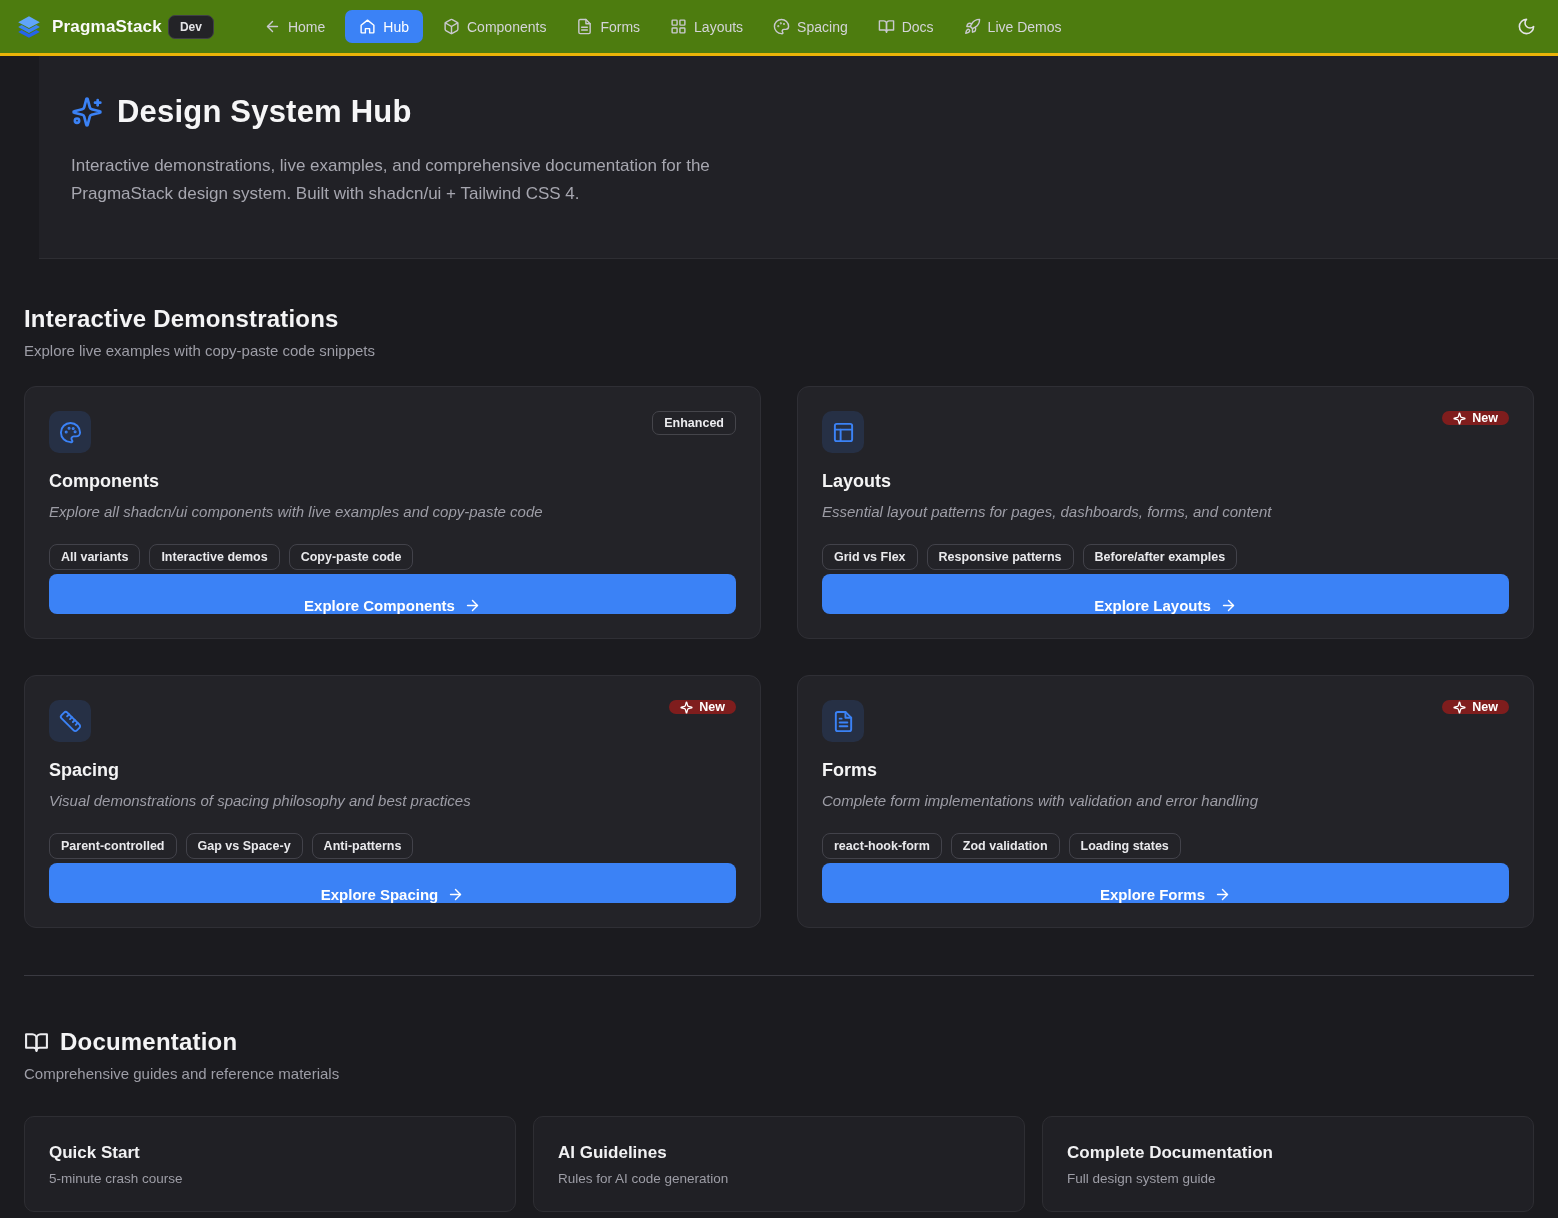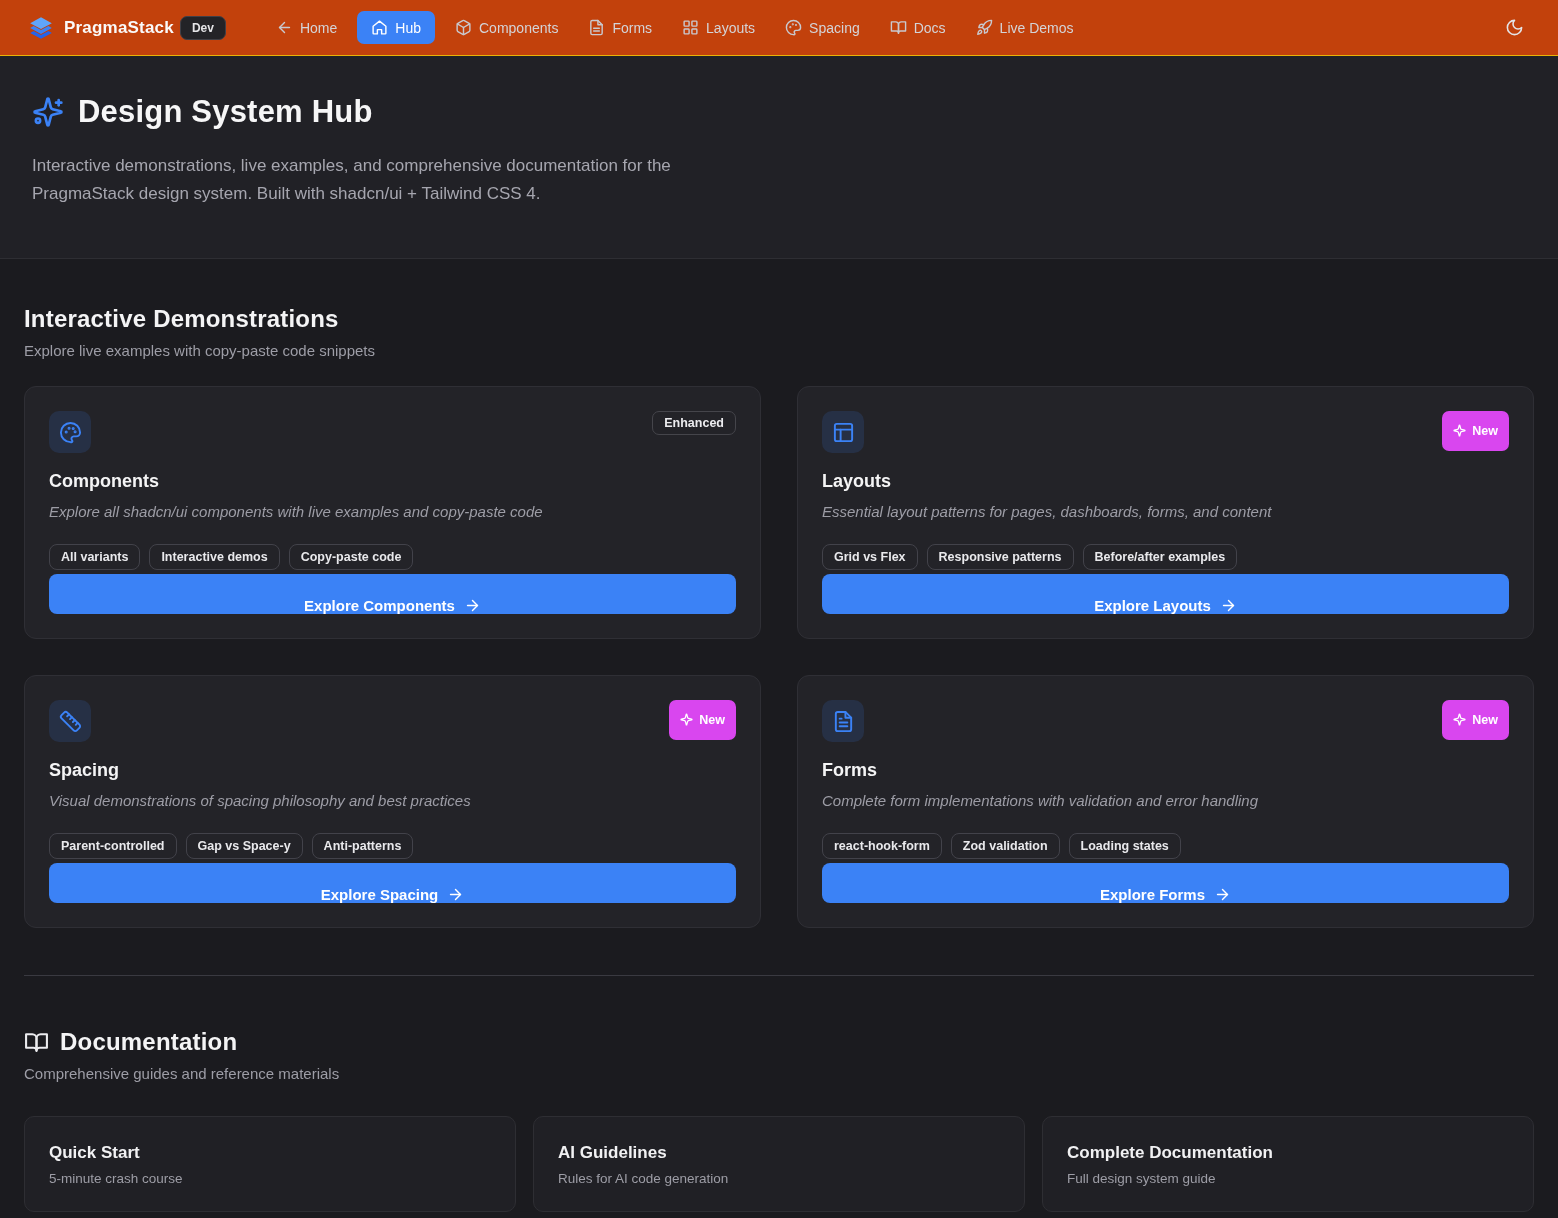--- a/index.html
+++ b/index.html
@@ -9,25 +9,25 @@
     overflow: hidden;
     background: #1b1b1f;
     color: #f4f4f5;
     font-family: "Liberation Sans", "DejaVu Sans", sans-serif;
   }
   svg { display: block; }
 
   
   .navbar {
     height: 56px;
-    background: #c2410c;
-    border-bottom: 1px solid #eab308;
+    background: #4d7c0f;
+    border-bottom: 3px solid #eab308;
     display: flex;
     align-items: center;
-    padding: 0 28px;
+    padding: 0 16px;
   }
   .brand { display: flex; align-items: center; gap: 10px; cursor: pointer; }
   .brand-name { font-size: 17px; font-weight: 700; color: #fafafa; letter-spacing: .2px; }
   .env-badge {
     margin-left: 6px;
     font-size: 12px; font-weight: 700;
     color: #e4e4e7;
     background: #232327;
     border: 1px solid #3f3f46;
     border-radius: 7px;
@@ -44,20 +44,21 @@
   .nav-item.active { background: #3b82f6; color: #ffffff; padding: 8px 14px; justify-content: flex-end; }
   .nav-item.active .nicon { color: #ffffff; }
   .nav-spacer { flex: 1; }
   .theme-toggle { color: #e4e4e7; cursor: pointer; padding: 6px; border-radius: 7px; }
 
   
   .hero {
     background: #212126;
     border-bottom: 1px solid #2e2e33;
     padding: 38px 32px 50px;
+    margin-left: 39px;
   }
   .hero-title-row { display: flex; align-items: center; gap: 14px; }
   .hero-title { font-size: 31px; font-weight: 700; color: #f6f6f7; letter-spacing: .2px; }
   .hero-desc {
     margin-top: 22px;
     font-size: 17px; line-height: 28px;
     color: #a6a6af;
     max-width: 740px;
   }
   .sparkles-hero { color: #3b82f6; }
@@ -94,24 +95,24 @@
     display: flex; align-items: center; justify-content: center;
     color: #3b82f6;
   }
   .badge-outline {
     font-size: 12.5px; font-weight: 700; color: #ececef;
     border: 1px solid #45454b; border-radius: 7px;
     padding: 4px 11px;
     background: transparent;
   }
   .badge-new {
-    display: flex; gap: 6px;
+    display: flex; align-items: center; gap: 6px;
     font-size: 12.5px; font-weight: 700; color: #ffffff;
-    background: #d946ef; border-radius: 7px;
-    padding: 13px 11px;
+    background: #7f1d1d; border-radius: 7px;
+    padding: 0 11px;
   }
   .card-title { margin-top: 18px; font-size: 18px; font-weight: 600; color: #f4f4f5; }
   .card-desc { margin-top: 9px; font-size: 15px; color: #9d9da6; line-height: 21px; font-style: italic; }
   .tag-row { margin-top: 22px; display: flex; gap: 9px; flex-wrap: wrap; }
   .tag {
     font-size: 12.5px; font-weight: 700; color: #e9e9ec;
     border: 1px solid #42424a; border-radius: 8px;
     padding: 5px 11px;
     white-space: nowrap;
   }

